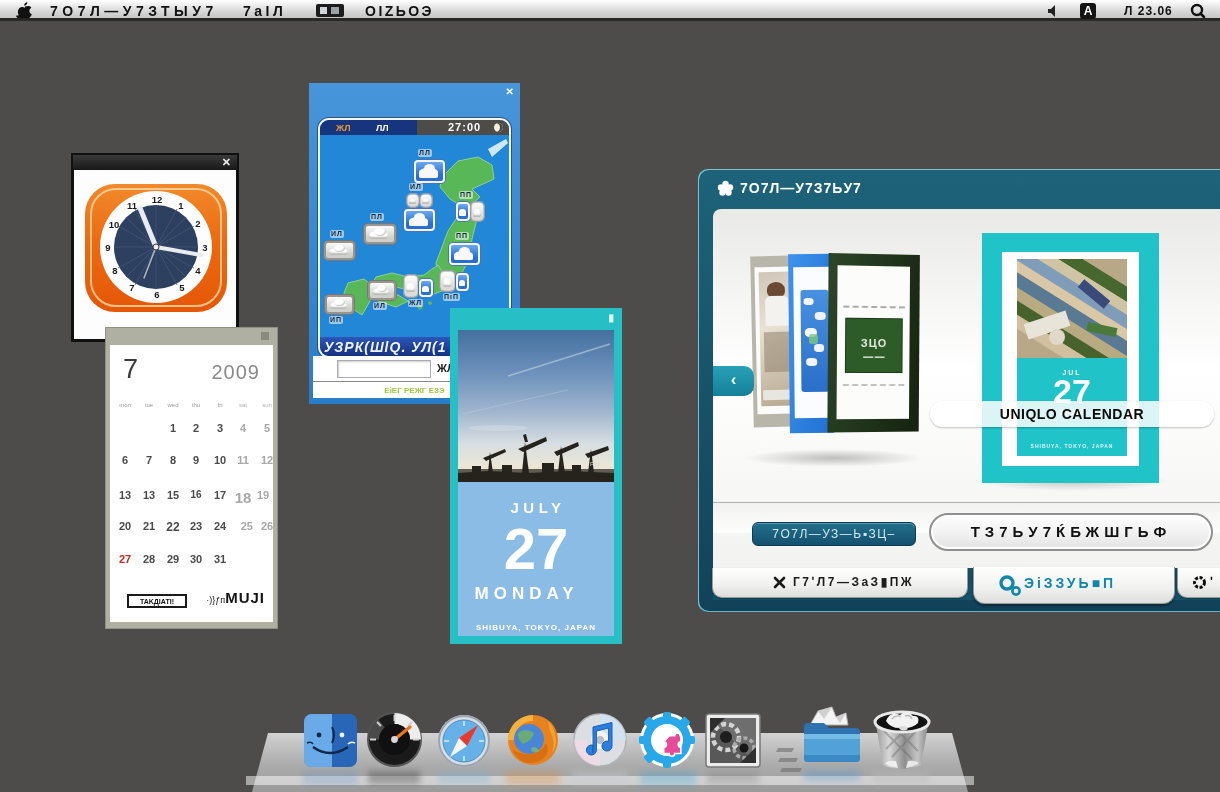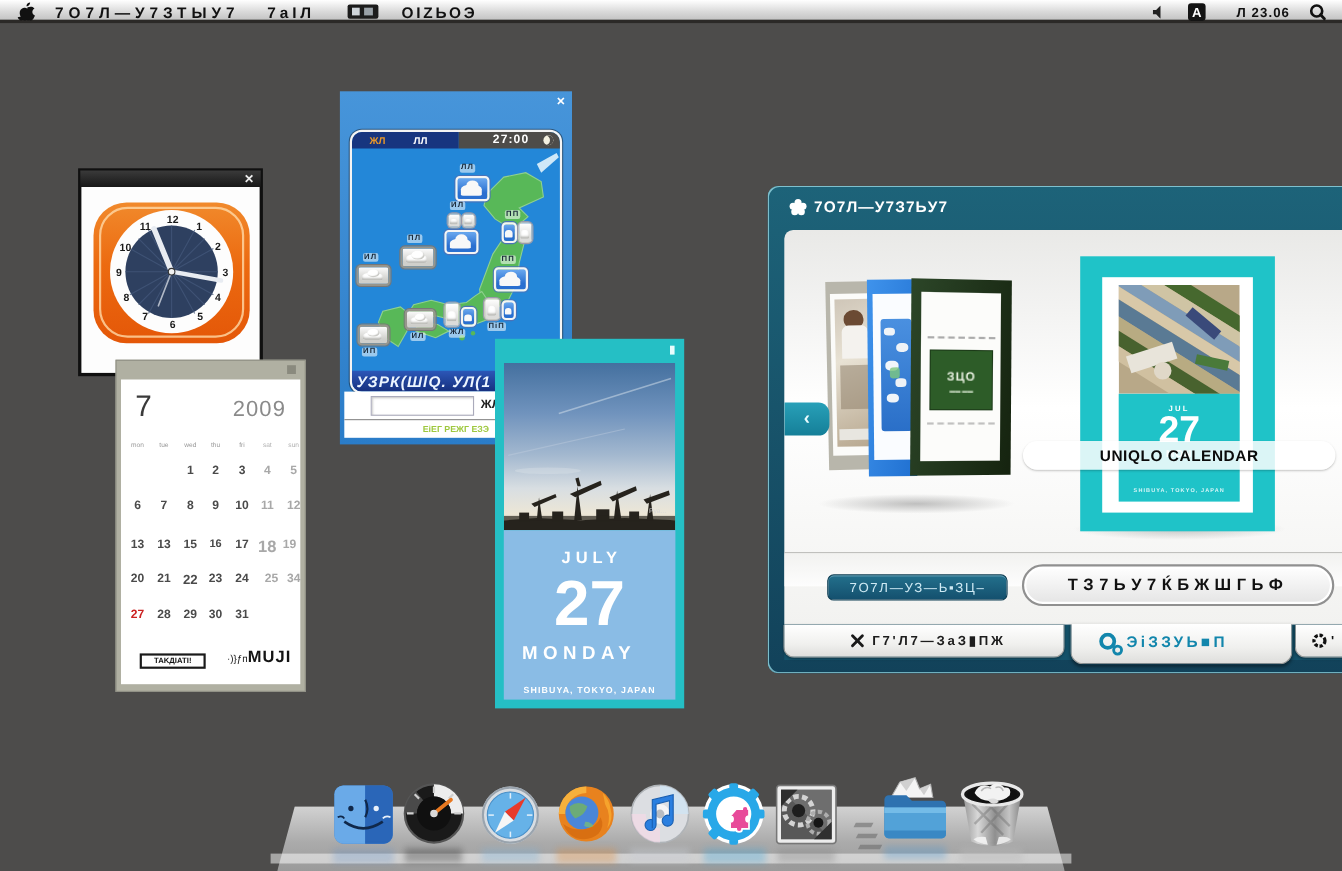--- a/index.html
+++ b/index.html
@@ -150,21 +150,21 @@
     <span class="abs" style="left:76px;top:144px;width:20px;text-align:center;font-size:10px;font-weight:bold;color:#4a4a4a">16</span>
     <span class="abs" style="left:100px;top:144px;width:20px;text-align:center;font-size:11px;font-weight:bold;color:#4a4a4a">17</span>
     <span class="abs" style="left:123px;top:144px;width:20px;text-align:center;font-size:15px;font-weight:bold;color:#a8a8a8">18</span>
     <span class="abs" style="left:147px;top:144px;width:20px;font-size:11px;font-weight:bold;color:#a8a8a8">19</span>
     <span class="abs" style="left:5px;top:175px;width:20px;text-align:center;font-size:11px;font-weight:bold;color:#4a4a4a">20</span>
     <span class="abs" style="left:29px;top:175px;width:20px;text-align:center;font-size:11px;font-weight:bold;color:#4a4a4a">21</span>
     <span class="abs" style="left:53px;top:175px;width:20px;text-align:center;font-size:12px;font-weight:bold;color:#4a4a4a">22</span>
     <span class="abs" style="left:76px;top:175px;width:20px;text-align:center;font-size:11px;font-weight:bold;color:#4a4a4a">23</span>
     <span class="abs" style="left:100px;top:175px;width:20px;text-align:center;font-size:11px;font-weight:bold;color:#4a4a4a">24</span>
     <span class="abs" style="left:123px;top:175px;width:20px;text-align:right;font-size:11px;font-weight:bold;color:#a8a8a8">25</span>
-    <span class="abs" style="left:147px;top:175px;width:20px;text-align:center;font-size:11px;font-weight:bold;color:#a8a8a8">34</span>
+    <span class="abs" style="left:147px;top:175px;width:20px;text-align:center;font-size:11px;font-weight:bold;color:#a8a8a8">26</span>
     <span class="abs" style="left:5px;top:208px;width:20px;text-align:center;font-size:11px;font-weight:bold;color:#cc2222">27</span>
     <span class="abs" style="left:29px;top:208px;width:20px;text-align:center;font-size:11px;font-weight:bold;color:#4a4a4a">28</span>
     <span class="abs" style="left:53px;top:208px;width:20px;text-align:center;font-size:11px;font-weight:bold;color:#4a4a4a">29</span>
     <span class="abs" style="left:76px;top:208px;width:20px;text-align:center;font-size:11px;font-weight:bold;color:#4a4a4a">30</span>
     <span class="abs" style="left:100px;top:208px;width:20px;text-align:center;font-size:11px;font-weight:bold;color:#4a4a4a">31</span>
     <div class="abs" style="left:17px;bottom:14px;width:60px;height:14px;border:2px solid #1a1a1a;background:#fff;overflow:hidden;font-size:7px;font-weight:bold;color:#111;line-height:11px;text-align:center;letter-spacing:0">ТАKДІАТІ!</div>
     <div class="abs" style="right:8px;bottom:16px;font-size:15px;font-weight:bold;color:#141414;letter-spacing:0"><span style="font-size:9px;font-weight:normal">·)}ƒп</span><span style="letter-spacing:1px;font-stretch:condensed">MUJI</span></div>
   </div>
 </div>
 

